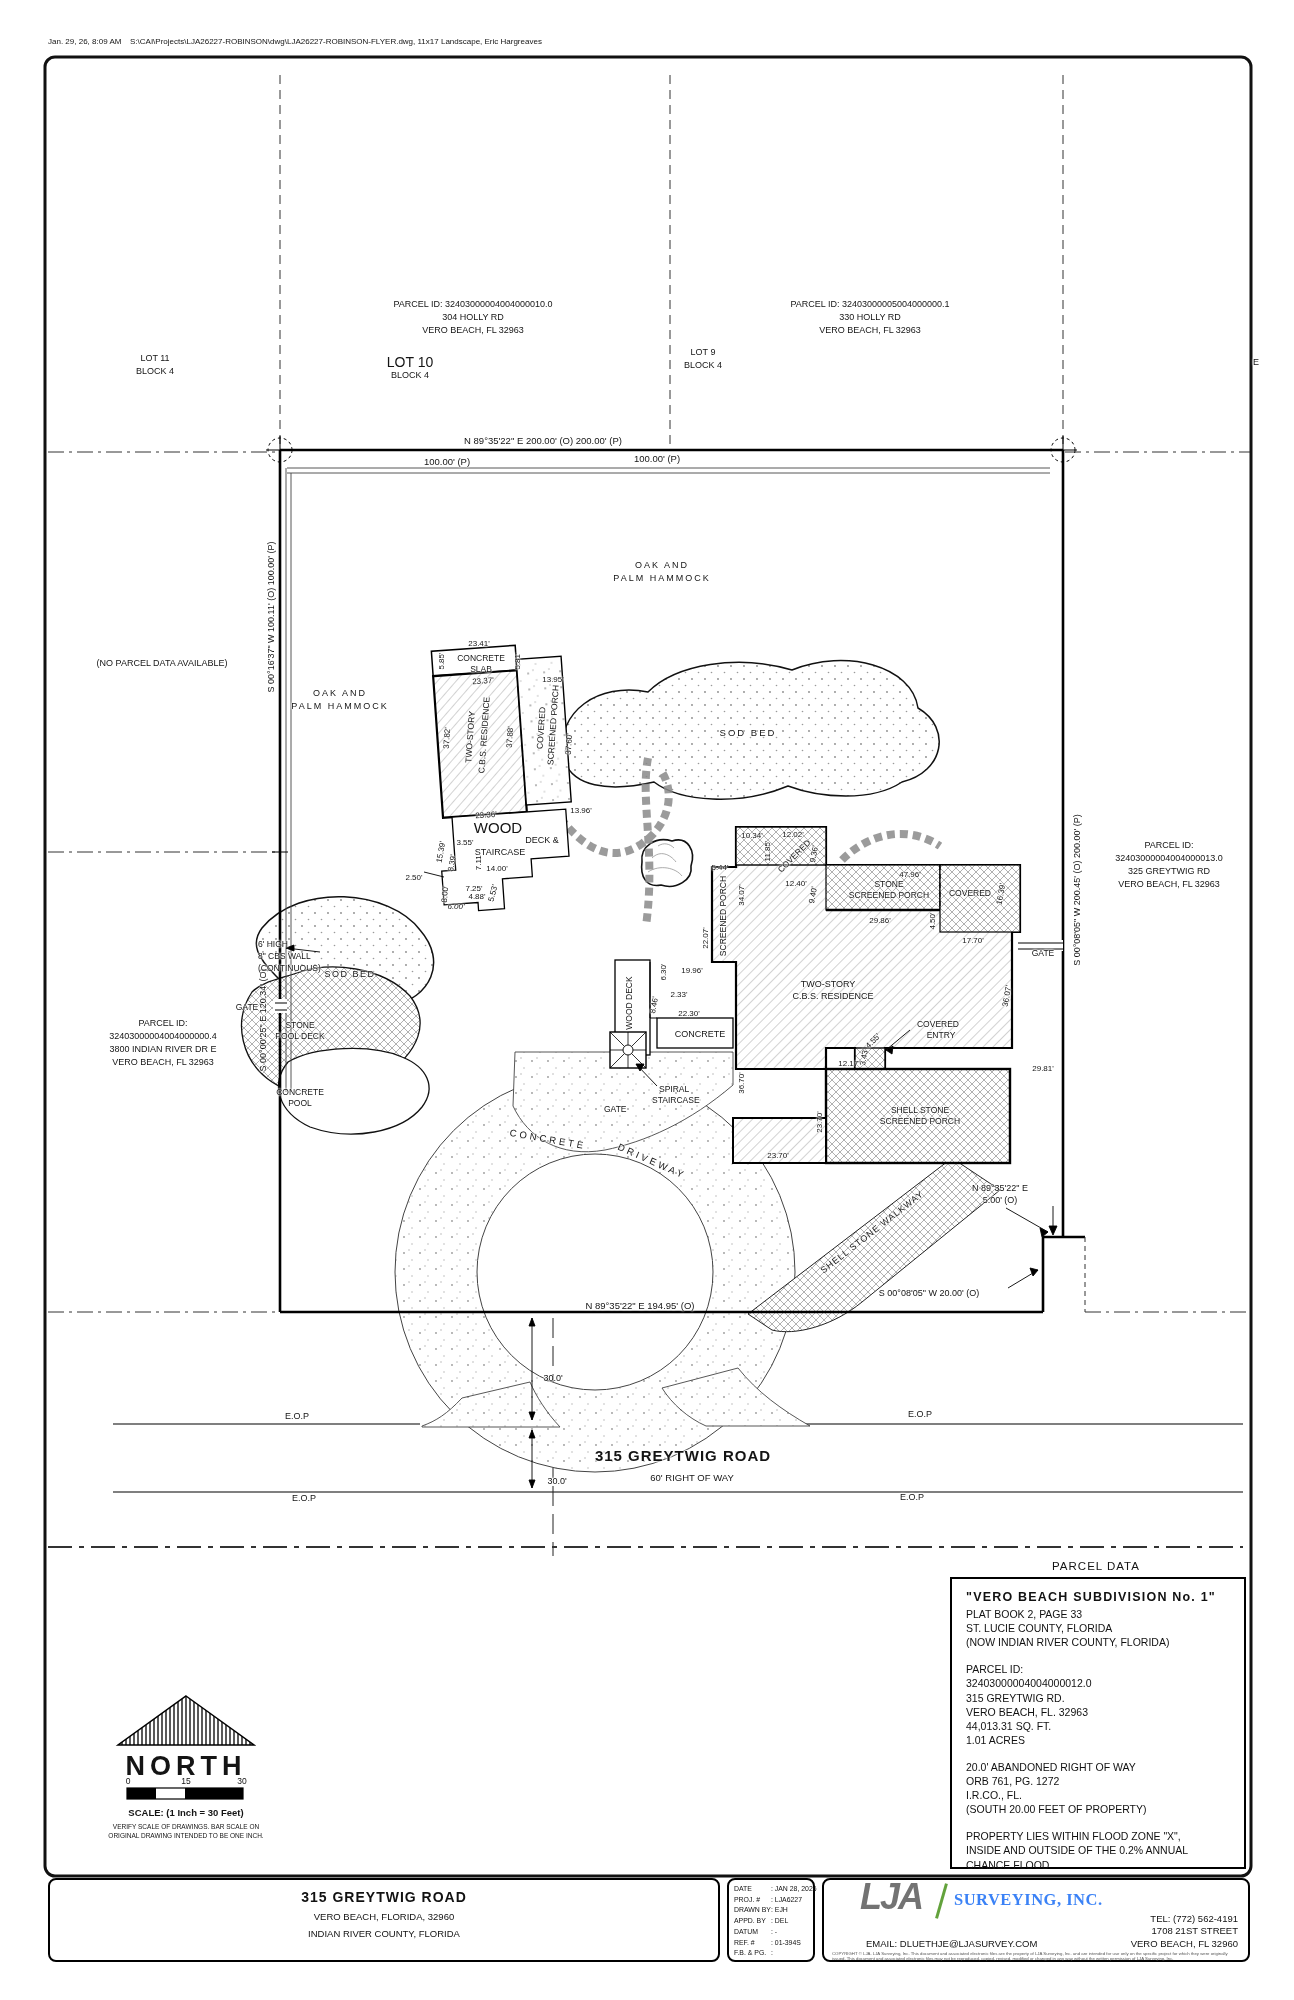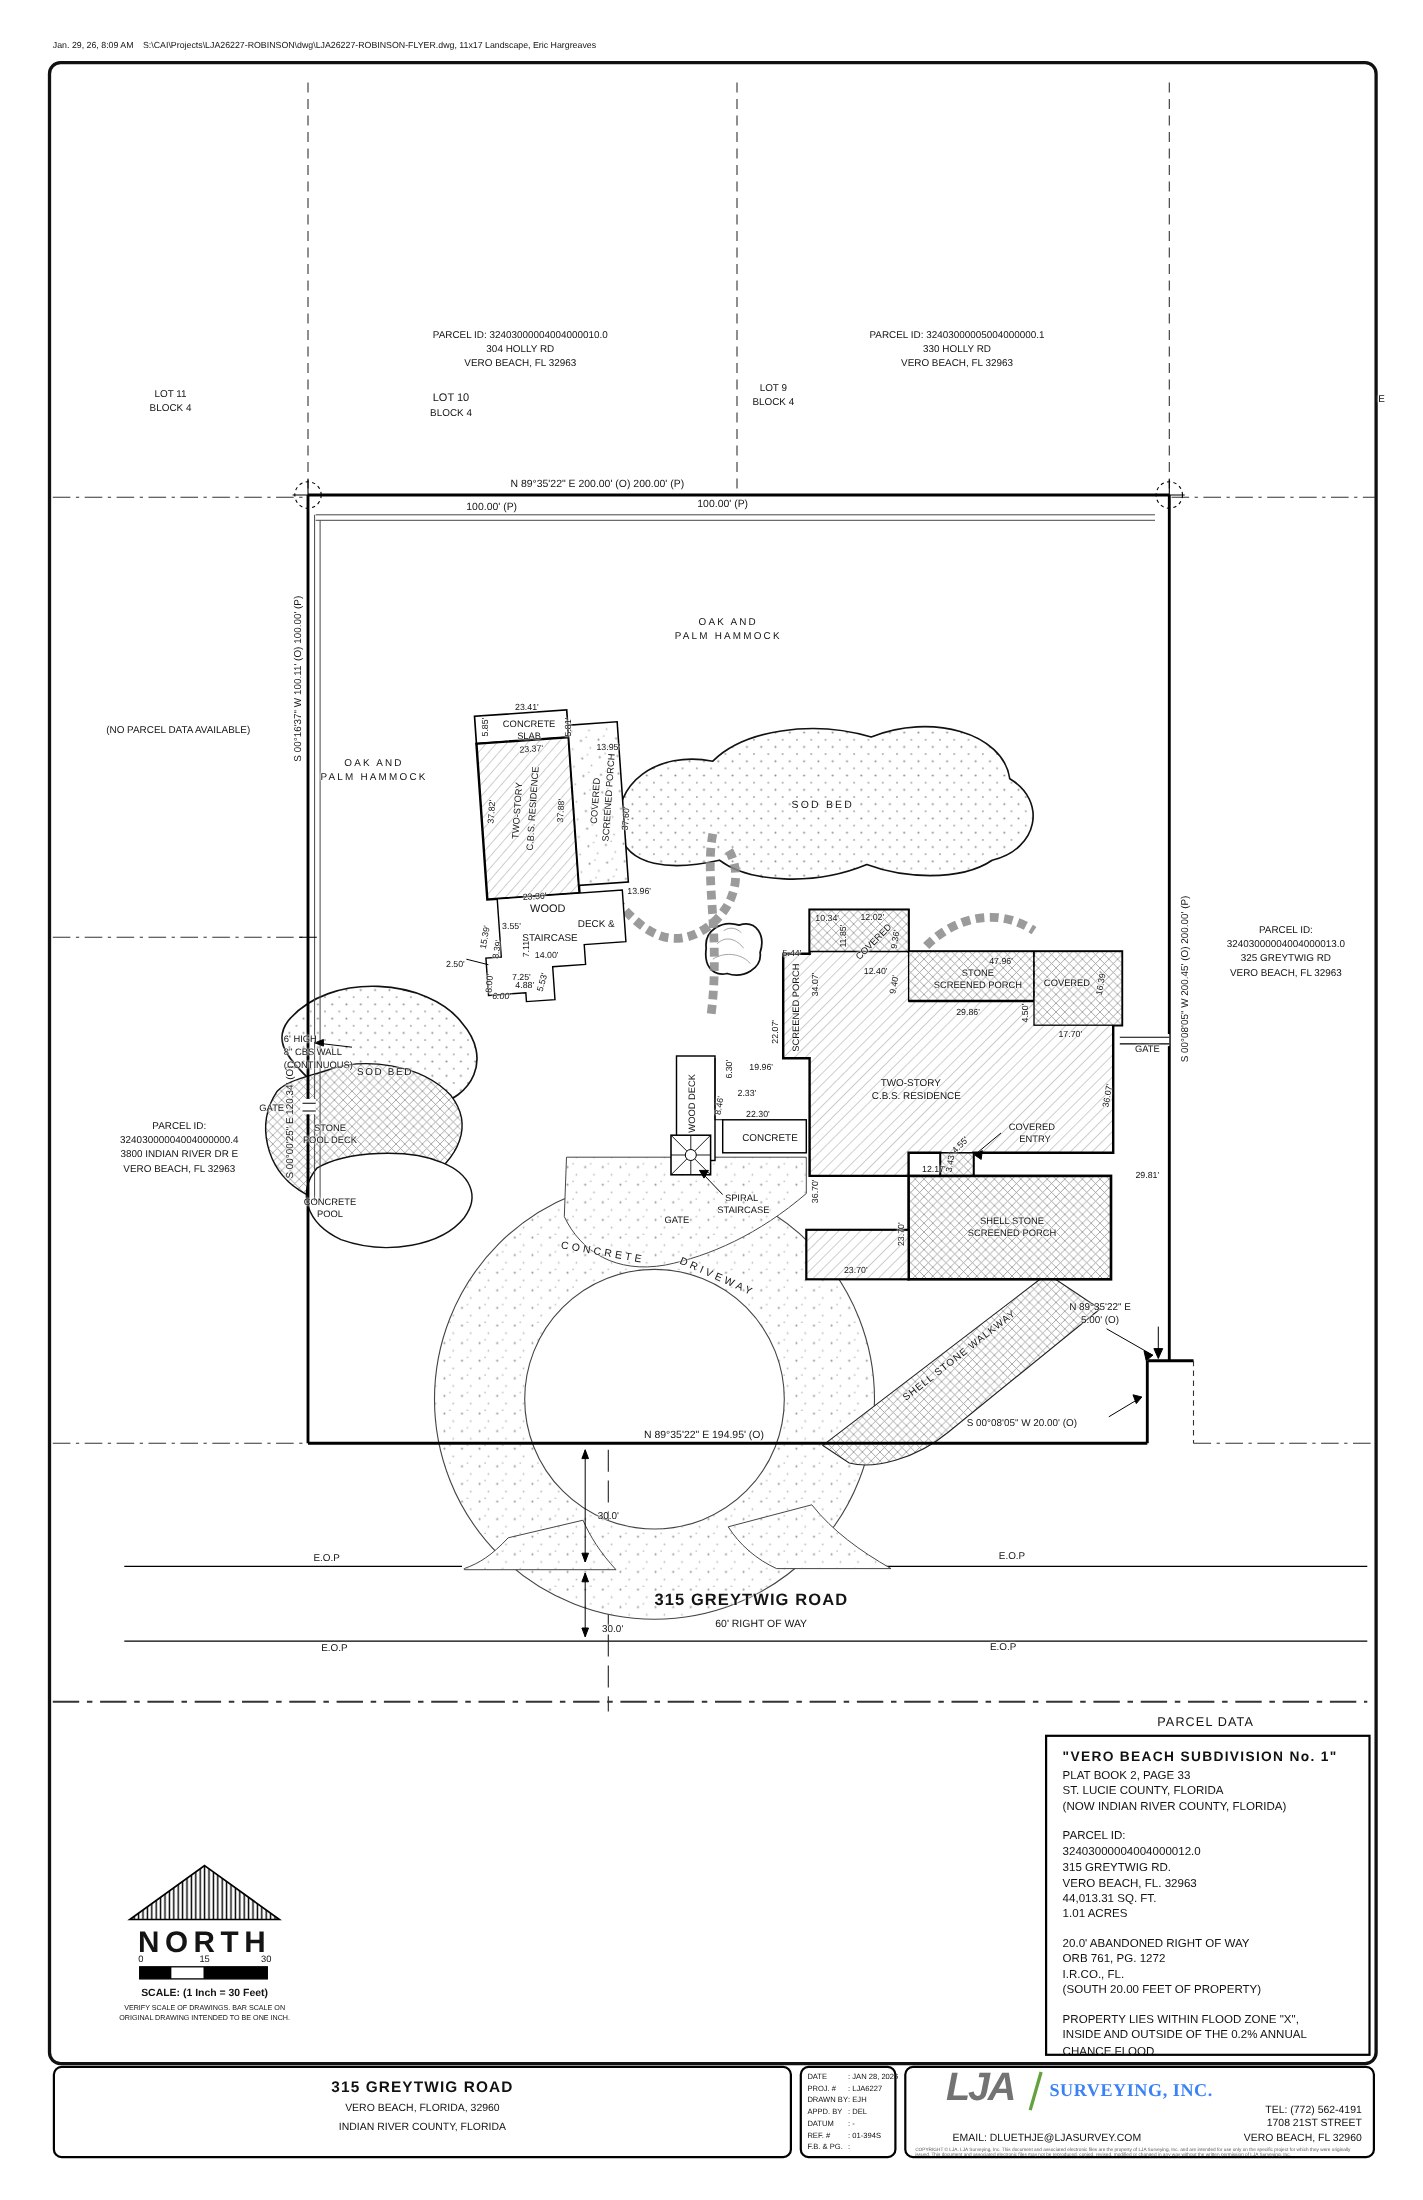--- a/index.html
+++ b/index.html
@@ -210,21 +210,21 @@
       <span class="lbl" style="left: 48px; top: 41px; font-size: 8px; transform: translate(0px, -50%) rotate(0deg);">Jan. 29, 26, 8:09 AM</span>
       <span class="lbl" style="left: 130px; top: 41px; font-size: 8px; transform: translate(0px, -50%) rotate(0deg);">S:\CAI\Projects\LJA26227-ROBINSON\dwg\LJA26227-ROBINSON-FLYER.dwg, 11x17 Landscape, Eric Hargreaves</span>
       <span class="lbl" style="left: 473px; top: 304px; font-size: 9px; transform: translate(-50%, -50%) rotate(0deg);">PARCEL ID: 32403000004004000010.0</span>
       <span class="lbl" style="left: 473px; top: 317px; font-size: 9px; transform: translate(-50%, -50%) rotate(0deg);">304 HOLLY RD</span>
       <span class="lbl" style="left: 473px; top: 330px; font-size: 9px; transform: translate(-50%, -50%) rotate(0deg);">VERO BEACH, FL 32963</span>
       <span class="lbl" style="left: 870px; top: 304px; font-size: 9px; transform: translate(-50%, -50%) rotate(0deg);">PARCEL ID: 32403000005004000000.1</span>
       <span class="lbl" style="left: 870px; top: 317px; font-size: 9px; transform: translate(-50%, -50%) rotate(0deg);">330 HOLLY RD</span>
       <span class="lbl" style="left: 870px; top: 330px; font-size: 9px; transform: translate(-50%, -50%) rotate(0deg);">VERO BEACH, FL 32963</span>
       <span class="lbl" style="left: 155px; top: 358px; font-size: 9px; transform: translate(-50%, -50%) rotate(0deg);">LOT 11</span>
       <span class="lbl" style="left: 155px; top: 371px; font-size: 9px; transform: translate(-50%, -50%) rotate(0deg);">BLOCK 4</span>
-      <span class="lbl" style="left: 410px; top: 362px; font-size: 10px; transform: translate(-50%, -50%) rotate(0deg);">LOT 10</span>
+      <span class="lbl" style="left: 410px; top: 362px; font-size: 14px; transform: translate(-50%, -50%) rotate(0deg);">LOT 10</span>
       <span class="lbl" style="left: 410px; top: 375px; font-size: 9px; transform: translate(-50%, -50%) rotate(0deg);">BLOCK 4</span>
       <span class="lbl" style="left: 703px; top: 352px; font-size: 9px; transform: translate(-50%, -50%) rotate(0deg);">LOT 9</span>
       <span class="lbl" style="left: 703px; top: 365px; font-size: 9px; transform: translate(-50%, -50%) rotate(0deg);">BLOCK 4</span>
       <span class="lbl" style="left: 1256px; top: 362px; font-size: 9px; transform: translate(-50%, -50%) rotate(0deg);">E</span>
       <span class="lbl" style="left: 543px; top: 440px; font-size: 9.5px; transform: translate(-50%, -50%) rotate(0deg);">N 89°35'22" E 200.00' (O) 200.00' (P)</span>
       <span class="lbl" style="left: 447px; top: 461px; font-size: 9.5px; transform: translate(-50%, -50%) rotate(0deg);">100.00' (P)</span>
       <span class="lbl" style="left: 657px; top: 458px; font-size: 9.5px; transform: translate(-50%, -50%) rotate(0deg);">100.00' (P)</span>
       <span class="lbl" style="left: 271px; top: 617px; font-size: 9px; transform: translate(-50%, -50%) rotate(-90deg);">S 00°16'37" W 100.11' (O) 100.00' (P)</span>
       <span class="lbl" style="left: 162px; top: 663px; font-size: 9px; transform: translate(-50%, -50%) rotate(0deg);">(NO PARCEL DATA AVAILABLE)</span>
       <span class="lbl" style="left: 662px; top: 565px; font-size: 9px; letter-spacing: 2px; transform: translate(-50%, -50%) rotate(0deg);">OAK AND</span>
@@ -242,21 +242,21 @@
       <span class="lbl" style="left: 553px; top: 679px; font-size: 8px; transform: translate(-50%, -50%) rotate(0deg);">13.95'</span>
       <span class="lbl" style="left: 470px; top: 737px; font-size: 8.5px; transform: translate(-50%, -50%) rotate(-86deg);">TWO-STORY</span>
       <span class="lbl" style="left: 484px; top: 735px; font-size: 8.5px; transform: translate(-50%, -50%) rotate(-86deg);">C.B.S. RESIDENCE</span>
       <span class="lbl" style="left: 447px; top: 738px; font-size: 8px; transform: translate(-50%, -50%) rotate(-86deg);">37.82'</span>
       <span class="lbl" style="left: 510px; top: 737px; font-size: 8px; transform: translate(-50%, -50%) rotate(-86deg);">37.88'</span>
       <span class="lbl" style="left: 541px; top: 728px; font-size: 8.5px; transform: translate(-50%, -50%) rotate(-86deg);">COVERED</span>
       <span class="lbl" style="left: 553px; top: 725px; font-size: 8.5px; transform: translate(-50%, -50%) rotate(-86deg);">SCREENED PORCH</span>
       <span class="lbl" style="left: 569px; top: 744px; font-size: 8px; transform: translate(-50%, -50%) rotate(-86deg);">37.60'</span>
       <span class="lbl" style="left: 486px; top: 815px; font-size: 8px; transform: translate(-50%, -50%) rotate(-4deg);">23.36'</span>
       <span class="lbl" style="left: 557px; top: 810px; font-size: 8px; transform: translate(-50%, -50%) rotate(0deg); margin-left: 24px;">13.96'</span>
-      <span class="lbl" style="left: 498px; top: 827px; font-size: 10px; transform: translate(-50%, -50%) rotate(0deg);">WOOD</span>
+      <span class="lbl" style="left: 498px; top: 827px; font-size: 15px; transform: translate(-50%, -50%) rotate(0deg);">WOOD</span>
       <span class="lbl" style="left: 465px; top: 842px; font-size: 8px; transform: translate(-50%, -50%) rotate(0deg);">3.55'</span>
       <span class="lbl" style="left: 502px; top: 840px; font-size: 9px; transform: translate(-50%, -50%) rotate(0deg); margin-left: 40px;">DECK &amp;</span>
       <span class="lbl" style="left: 500px; top: 852px; font-size: 9px; transform: translate(-50%, -50%) rotate(0deg);">STAIRCASE</span>
       <span class="lbl" style="left: 441px; top: 852px; font-size: 8px; transform: translate(-50%, -50%) rotate(-80deg);">15.39'</span>
       <span class="lbl" style="left: 452px; top: 863px; font-size: 8px; transform: translate(-50%, -50%) rotate(-80deg);">8.39'</span>
       <span class="lbl" style="left: 478px; top: 862px; font-size: 8px; transform: translate(-50%, -50%) rotate(-90deg);">7.11'</span>
       <span class="lbl" style="left: 497px; top: 868px; font-size: 8px; transform: translate(-50%, -50%) rotate(0deg);">14.00'</span>
       <span class="lbl" style="left: 414px; top: 877px; font-size: 8px; transform: translate(-50%, -50%) rotate(0deg);">2.50'</span>
       <span class="lbl" style="left: 474px; top: 888px; font-size: 8px; transform: translate(-50%, -50%) rotate(0deg);">7.25'</span>
       <span class="lbl" style="left: 477px; top: 896px; font-size: 8px; transform: translate(-50%, -50%) rotate(0deg);">4.88'</span>

